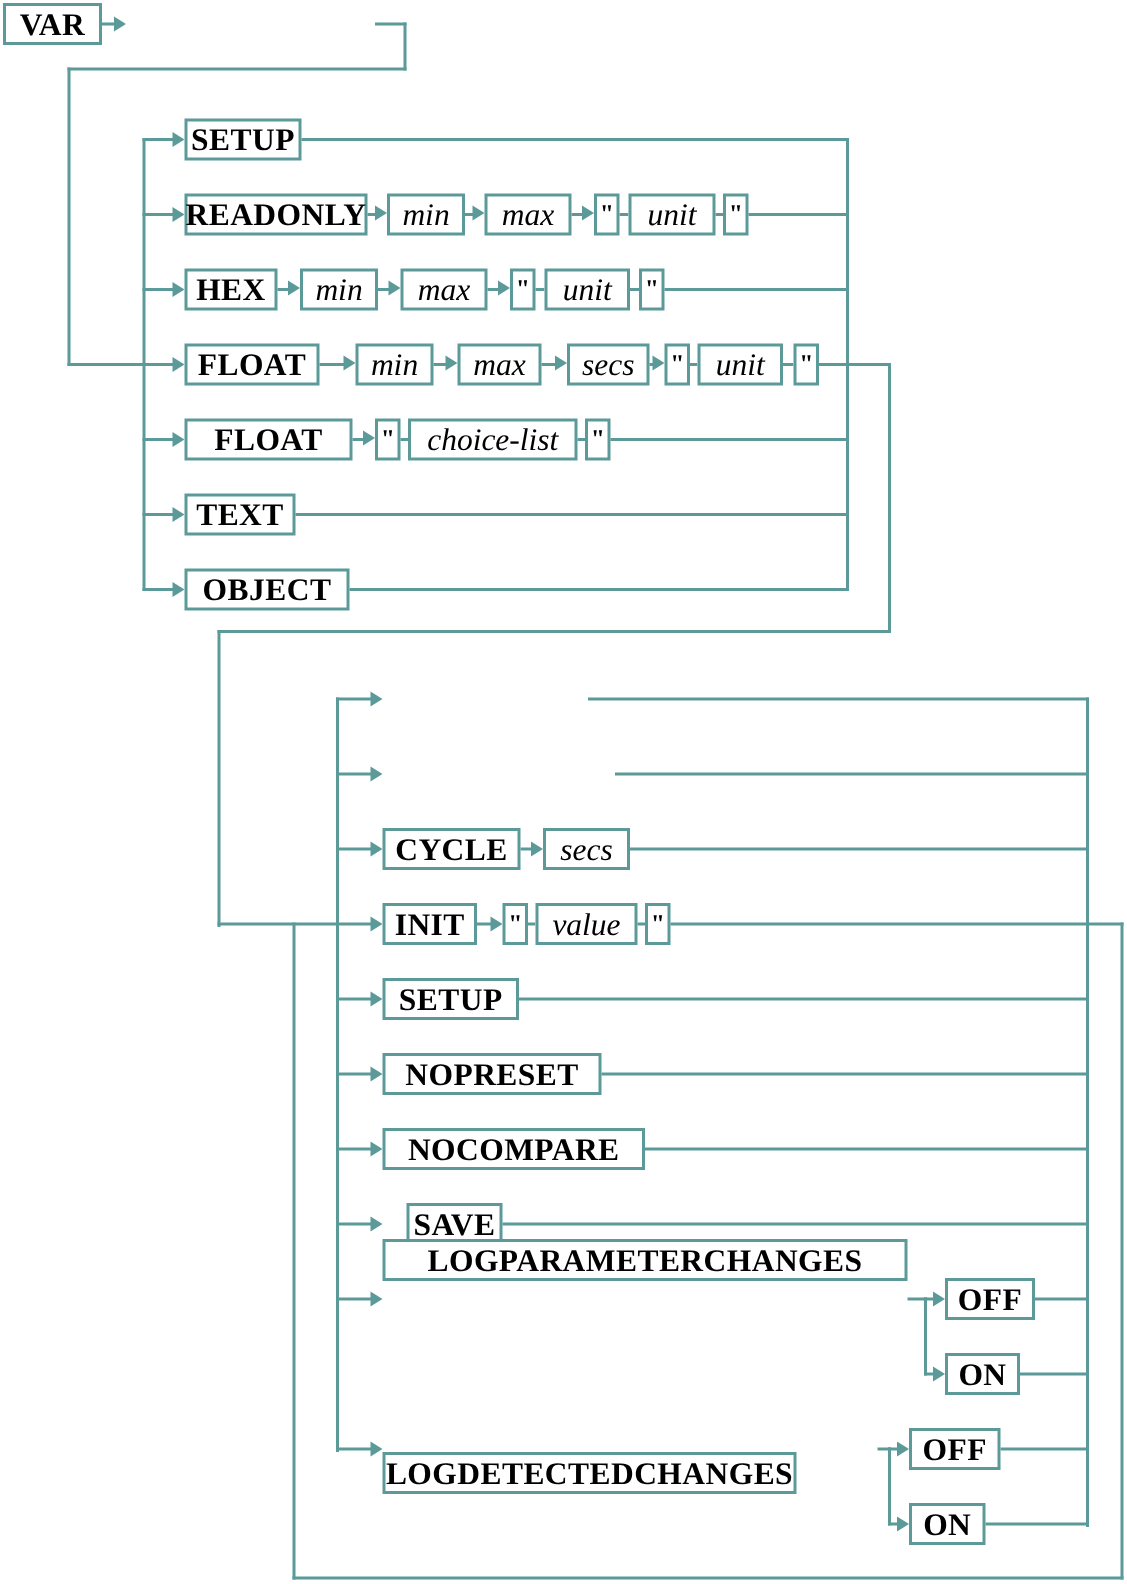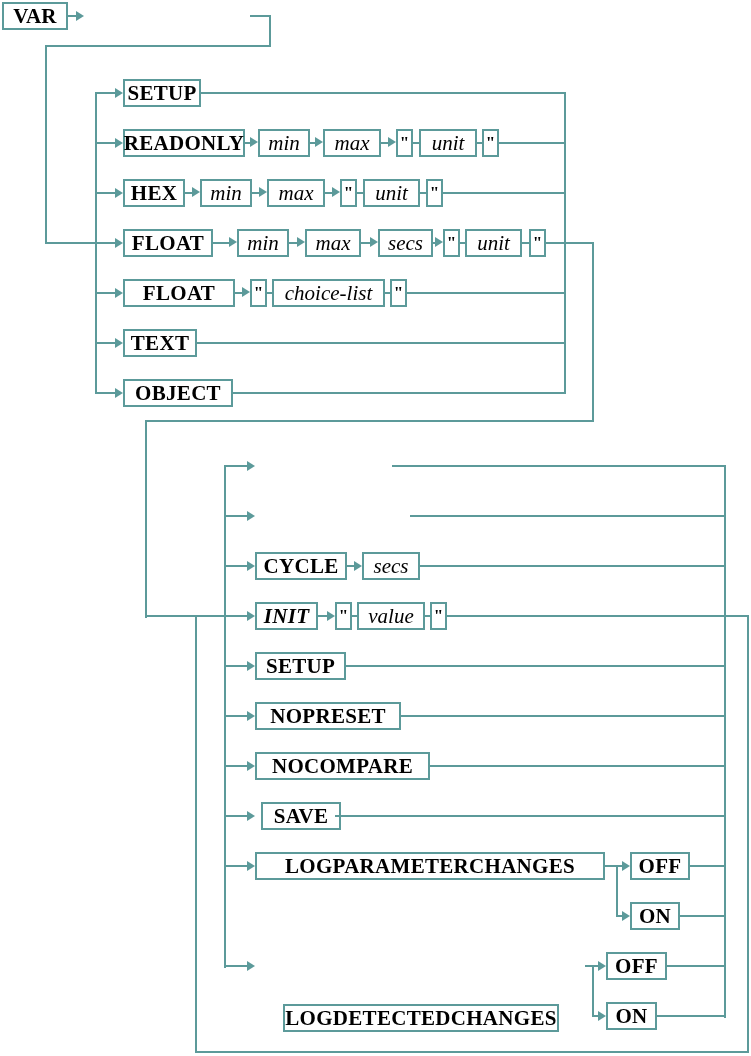--- a/index.html
+++ b/index.html
@@ -160,55 +160,55 @@
   <div class="ln h" style="left:392px;top:465px;width:334px;"></div>
 
   <div class="ln h" style="left:410px;top:515px;width:316px;"></div>
 
   <div class="box kw" style="left:255px;top:552px;width:92px;">CYCLE</div>
   <div class="ln h" style="left:347px;top:565px;width:9px;"></div>
   <div class="ar" style="left:354px;top:561px;"></div>
   <div class="box ph" style="left:362px;top:552px;width:58px;">secs</div>
   <div class="ln h" style="left:420px;top:565px;width:306px;"></div>
 
-  <div class="box kw" style="left:255px;top:602px;width:63px;font-style:italic;">INIT</div>
+  <div class="box kw" style="left:255px;top:602px;width:63px;">INIT</div>
   <div class="ln h" style="left:318px;top:615px;width:11px;"></div>
   <div class="ar" style="left:327px;top:611px;"></div>
   <div class="box qt" style="left:335px;top:602px;width:17px;">"</div>
   <div class="ln h" style="left:352px;top:615px;width:5px;"></div>
   <div class="box ph" style="left:357px;top:602px;width:68px;">value</div>
   <div class="ln h" style="left:425px;top:615px;width:5px;"></div>
   <div class="box qt" style="left:430px;top:602px;width:17px;">"</div>
   <div class="ln h" style="left:447px;top:615px;width:302px;"></div>
 
   <div class="box kw" style="left:255px;top:652px;width:91px;">SETUP</div>
   <div class="ln h" style="left:346px;top:665px;width:380px;"></div>
 
   <div class="box kw" style="left:255px;top:702px;width:146px;">NOPRESET</div>
   <div class="ln h" style="left:401px;top:715px;width:325px;"></div>
 
   <div class="box kw" style="left:255px;top:752px;width:175px;">NOCOMPARE</div>
   <div class="ln h" style="left:430px;top:765px;width:296px;"></div>
 
-  <div class="box kw" style="left:261px;top:802px;width:80px;">SAVE</div>
+  <div class="box kw" style="left:271px;top:802px;width:64px;">SAVE</div>
   <div class="ln h" style="left:335px;top:815px;width:391px;"></div>
 
-  <div class="box kw" style="left:255px;top:852px;width:350px;">LOGPARAMETERCHANGES</div>
+  <div class="box kw" style="left:255px;top:826px;width:350px;">LOGPARAMETERCHANGES</div>
   <div class="ln h" style="left:605px;top:865px;width:13px;"></div>
   <div class="ln v" style="left:616px;top:865px;height:52px;"></div>
   <div class="ln h" style="left:616px;top:865px;width:8px;"></div>
   <div class="ar" style="left:622px;top:861px;"></div>
   <div class="box kw" style="left:630px;top:852px;width:60px;">OFF</div>
   <div class="ln h" style="left:690px;top:865px;width:36px;"></div>
   <div class="ln h" style="left:616px;top:915px;width:8px;"></div>
   <div class="ar" style="left:622px;top:911px;"></div>
   <div class="box kw" style="left:630px;top:902px;width:50px;">ON</div>
   <div class="ln h" style="left:680px;top:915px;width:46px;"></div>
 
-  <div class="box kw" style="left:255px;top:1004px;width:276px;margin-left:28px;">LOGDETECTEDCHANGES</div>
+  <div class="box kw" style="left:255px;top:968px;width:276px;">LOGDETECTEDCHANGES</div>
   <div class="ln h" style="left:585px;top:965px;width:9px;"></div>
   <div class="ln v" style="left:592px;top:965px;height:52px;"></div>
   <div class="ln h" style="left:592px;top:965px;width:8px;"></div>
   <div class="ar" style="left:598px;top:961px;"></div>
   <div class="box kw" style="left:606px;top:952px;width:61px;">OFF</div>
   <div class="ln h" style="left:667px;top:965px;width:59px;"></div>
   <div class="ln h" style="left:592px;top:1015px;width:8px;"></div>
   <div class="ar" style="left:598px;top:1011px;"></div>
   <div class="box kw" style="left:606px;top:1002px;width:51px;">ON</div>
   <div class="ln h" style="left:657px;top:1015px;width:69px;"></div>

